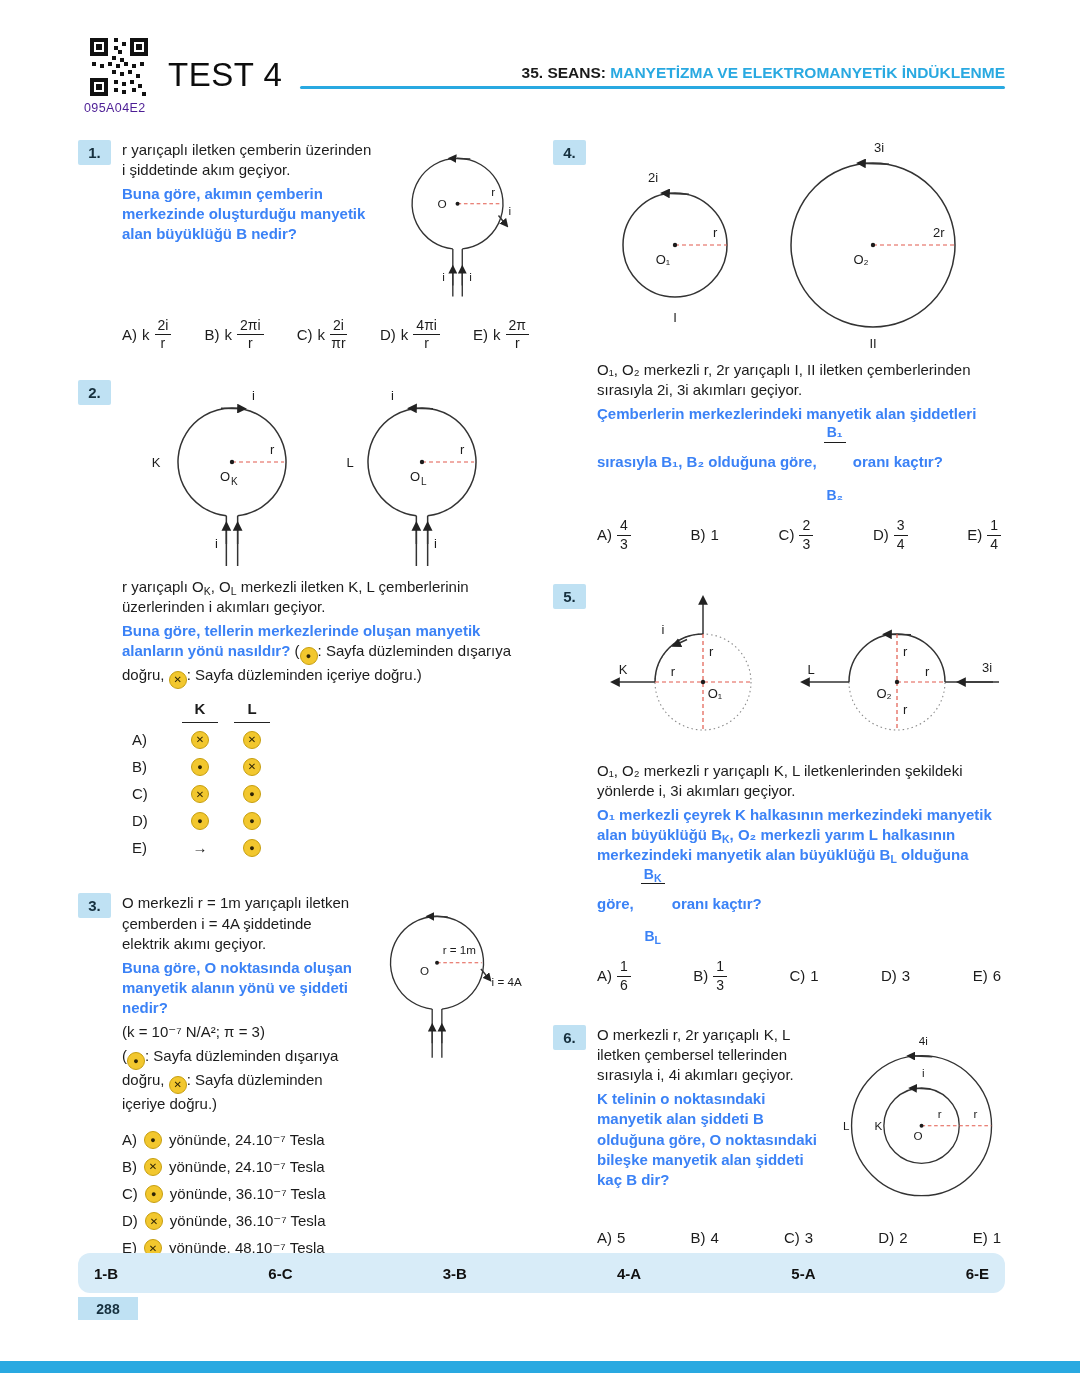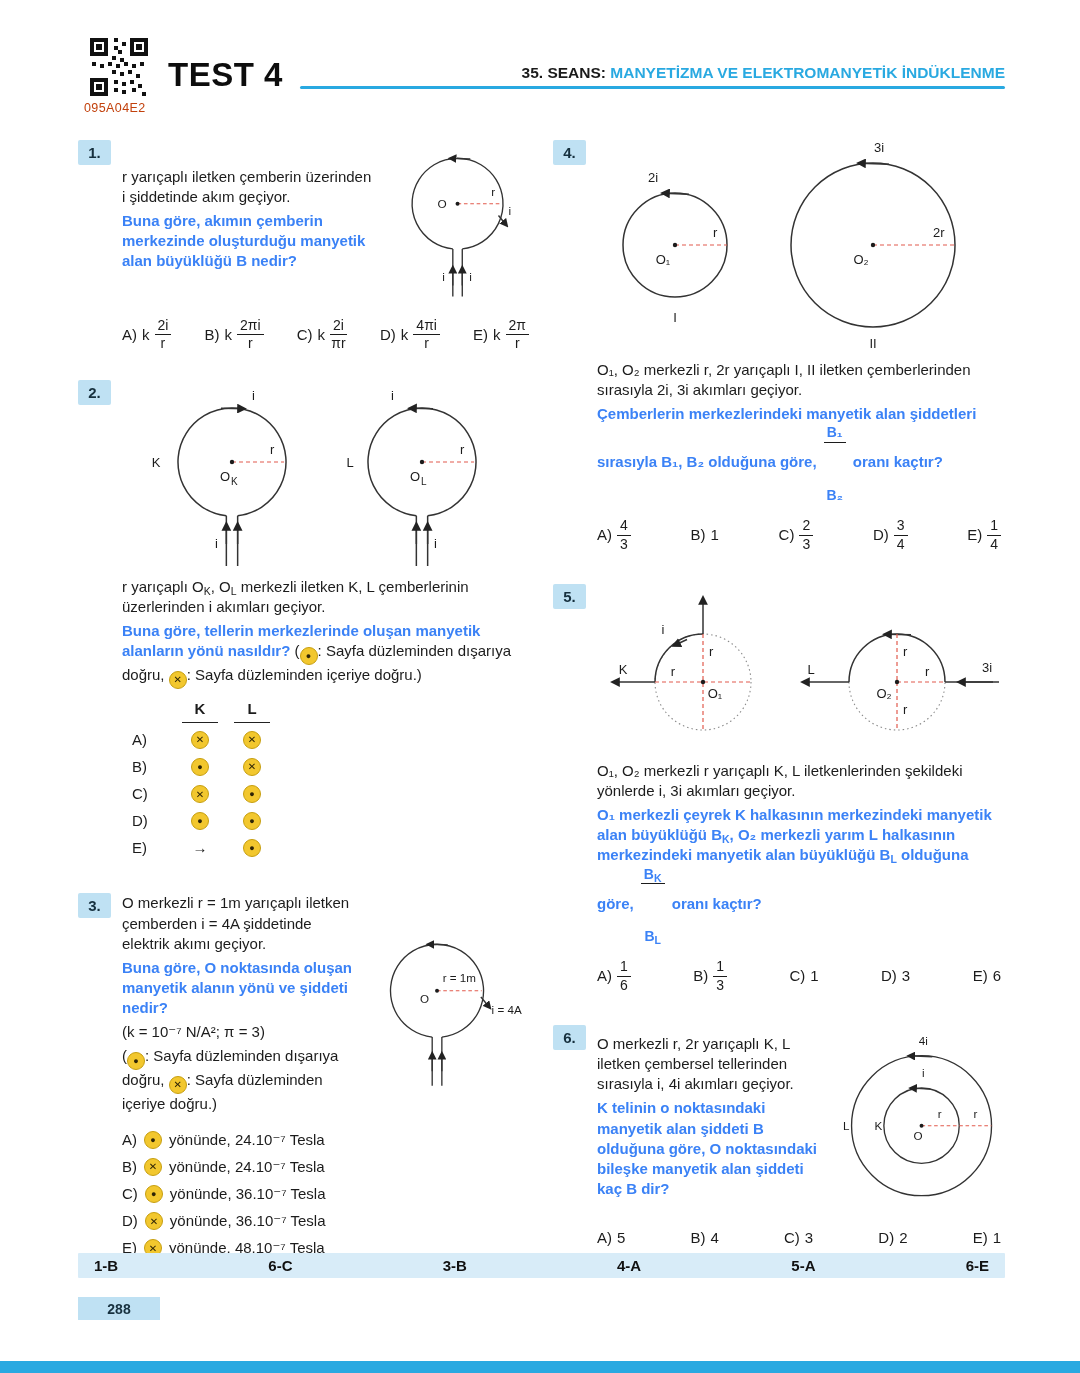--- a/index.html
+++ b/index.html
@@ -5,42 +5,42 @@
   html,body { margin:0; padding:0; }
   body {
     width:1080px; height:1373px;
     font-family:"Liberation Sans","DejaVu Sans",sans-serif;
     background:#ffffff; color:#1c1c1c;
   }
   .page { position:relative; width:1080px; height:1373px; background:#ffffff; overflow:hidden; }
 
   
   .qr { position:absolute; left:88px; top:36px; }
-  .hdr-code { position:absolute; left:84px; top:101px; font-size:12.5px; letter-spacing:.4px; color:#c2410c; }
-  .hdr-title { position:absolute; left:168px; top:56px; font-size:33px; font-weight:bold; color:#0d0d0d; letter-spacing:.5px; }
+  .hdr-code { position:absolute; left:84px; top:101px; font-size:12.5px; letter-spacing:.4px; color:#4c1d95; }
+  .hdr-title { position:absolute; left:168px; top:56px; font-size:33px; font-weight:normal; color:#0d0d0d; letter-spacing:.5px; }
   .hdr-line { position:absolute; left:300px; top:86px; width:705px; height:3px; background:#29a9e1; border-radius:2px; }
   .hdr-right { position:absolute; right:75px; top:64px; font-size:15.5px; font-weight:bold; white-space:nowrap; }
   .hdr-right .lbl { color:#1a1a1a; }
   .hdr-right .ttl { color:#29a9e1;text-align:center; }
 
   
   .col { position:absolute; top:140px; width:455px; }
   .col-l { left:78px; }
   .col-r { left:553px; width:452px; }
 
   
   .q { display:flex; align-items:flex-start; }
   .q + .q { margin-top:28px; }
   .q-num {
     width:33px; height:25px; flex:none; margin-right:11px; border-radius:2px;
     background:#bfe1f3; color:#16303e; font-weight:bold; font-size:15px;
     display:flex; align-items:center; justify-content:center;
   }
   .q-body { flex:1; min-width:0; font-size:15px; line-height:1.34; }
-  .q-row { display:flex; justify-content:space-between; align-items:center; }
+  .q-row { display:flex; justify-content:space-between; align-items:flex-start; }
   p { margin:0 0 4px; }
   .bold { font-weight:bold; color:#3b82f6; }
   sub { font-size:10.5px; line-height:0; vertical-align:-3px; }
 
   
   .frac { display:inline-flex; flex-direction:column; align-items:center; line-height:1.1; font-size:14px; vertical-align:middle; }
   .frac .fn { border-bottom:1.4px solid #1c1c1c; padding:0 3px 1px; }
   .frac .fd { padding-top:1px; }
   .frac.inl { margin:0 3px; transform:translateY(1px);gap:44px; }
 
@@ -71,27 +71,27 @@
   .dia { flex:none; }
   .dia text { font-size:13px; fill:#1c1c1c; }
   .dia .sm { font-size:10px; }
   .dia .wire { stroke:#333; stroke-width:1.5; fill:none; }
   .dia .rdash { stroke:#e25b4e; stroke-width:1.2; fill:none; stroke-dasharray:4 3; }
   .dia .gdot { stroke:#8a8a8a; stroke-width:1.1; fill:none; stroke-dasharray:1.5 3; }
   .dia .dot { fill:#1c1c1c; }
 
   
   .answer-key {
-    position:absolute; left:78px; right:75px; top:1253px; height:25px;
-    background:#d8ecf8; border-radius:1px; padding:0 16px;
+    position:absolute; left:78px; right:75px; top:1253px; height:40px;
+    background:#d8ecf8; border-radius:12px; padding:0 16px;
     display:flex; align-items:center; justify-content:space-between;
     font-weight:bold; font-size:15px; color:#111;
   }
   .page-num {
-    position:absolute; left:78px; top:1297px; height:23px; min-width:36px; padding:0 23px;
+    position:absolute; left:78px; top:1297px; height:23px; min-width:36px; padding:0 12px;
     background:#bfe1f3; color:#16303e; font-size:14px; font-weight:bold;
     display:flex; align-items:center; justify-content:center;
   }
   .bottom-bar { position:absolute; left:0; right:0; bottom:0; height:12px; background:#29a9e1; }
 </style>
 </head>
 <body>
 
 <svg width="0" height="0" style="position:absolute" aria-hidden="true">
   <defs>

